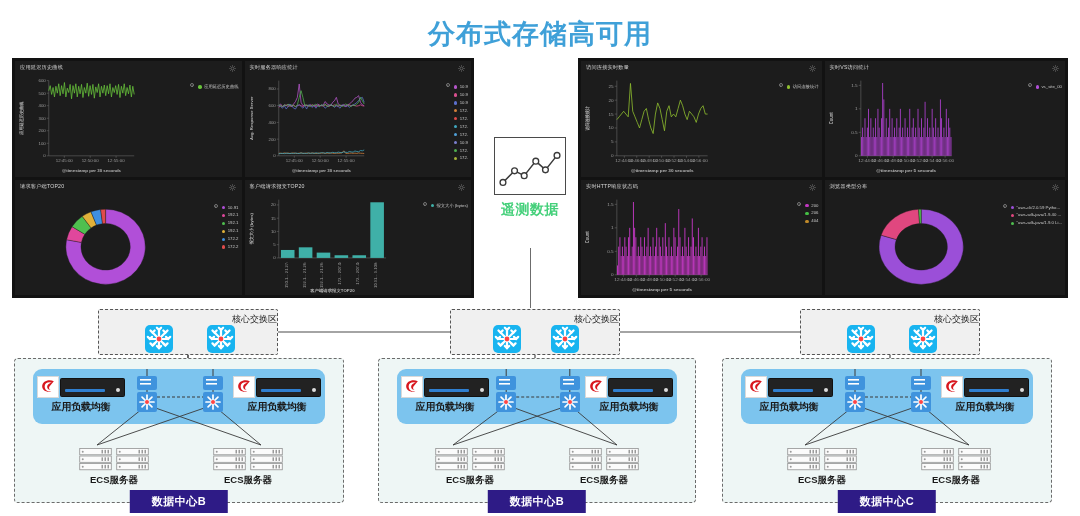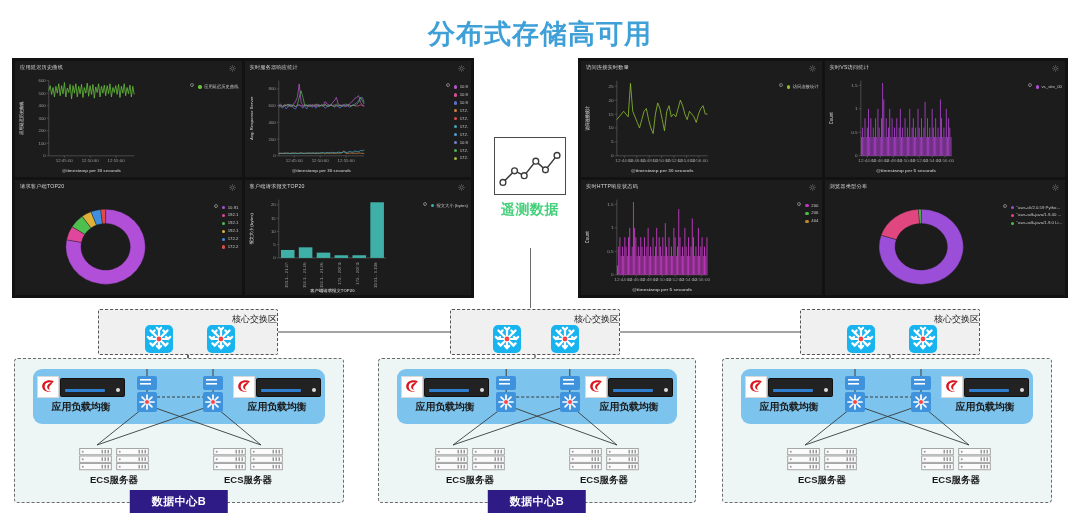--- a/index.html
+++ b/index.html
@@ -1224,20 +1224,21 @@
       <div class="lb-unit" style="right: 4px;">
         <div class="lb-icons">
           <div class="lb-swirl"><svg viewBox="0 0 24 24" style="width:100%;height:100%">
               <path d="M19 5 C13 2 5 5 5 11 C5 16 11 19 16 17 C11 18 8 15 8 11 C8 7 13 5 17 7 C14 7 11 9 11 12 C11 14 13 16 15 15 C13 15 13 12 14 11 Z" fill="#d8171e"></path>
             </svg></div>
           <div class="lb-server"></div>
         </div>
         <div class="lb-label">应用负载均衡</div>
       </div>
     </div>
+  <div class="dc-badge">数据中心C</div>
 <div class="rack-group" style="left: 62px; top: 88px;">
       <div class="racks">
         <div class="rack"><svg viewBox="0 0 44 32">
             <rect x="1" y="2" width="42" height="8.4" fill="#fbfbfb" stroke="#8a8a8a" stroke-width="1"></rect>
             <circle cx="5" cy="6.2" r="1.3" fill="#9a9a9a"></circle>
             <rect x="30" y="3.8" width="2" height="4.8" fill="#9a9a9a"></rect>
             <rect x="34" y="3.8" width="2" height="4.8" fill="#9a9a9a"></rect>
             <rect x="38" y="3.8" width="2" height="4.8" fill="#9a9a9a"></rect>
             <rect x="1" y="12" width="42" height="8.4" fill="#fbfbfb" stroke="#8a8a8a" stroke-width="1"></rect>
             <circle cx="5" cy="16.2" r="1.3" fill="#9a9a9a"></circle>

